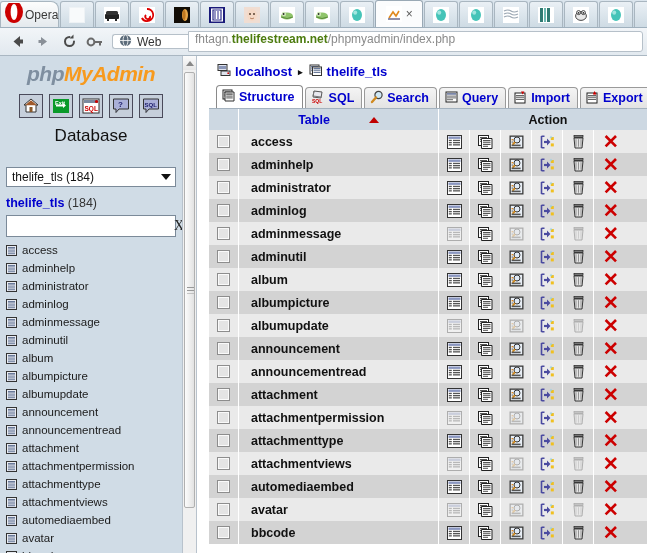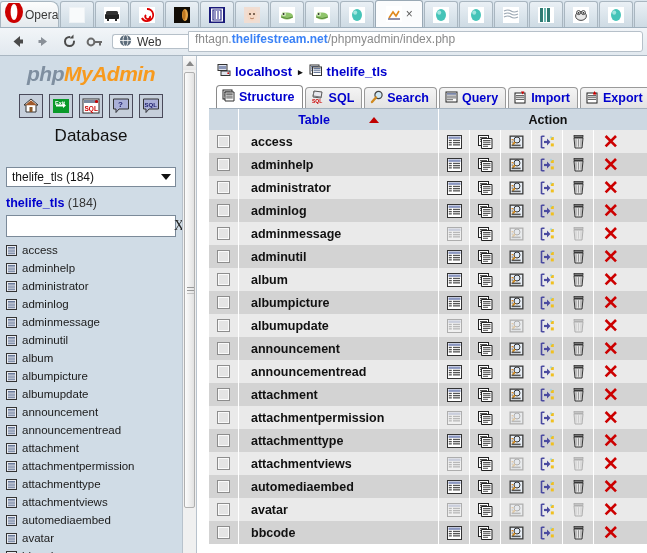--- a/index.html
+++ b/index.html
@@ -109,21 +109,21 @@
     background: #fff;
     border: 1px solid #b6c0c9;
     border-radius: 0 3px 3px 0;
     display: flex; align-items: flex-start;
     padding: 0 6px;
     font-size: 12px;
     white-space: nowrap;
     overflow: hidden;
   }
   .url-dim { color: #8a8a8a; }
-  .url-strong { color: #3b82f6; font-weight: bold; }
+  .url-strong { color: #4d7c0f; font-weight: bold; }
 
   
   #page {
     width: 647px;
     height: 497px;
     display: flex;
     position: relative;
     background: #fff;
   }
 

